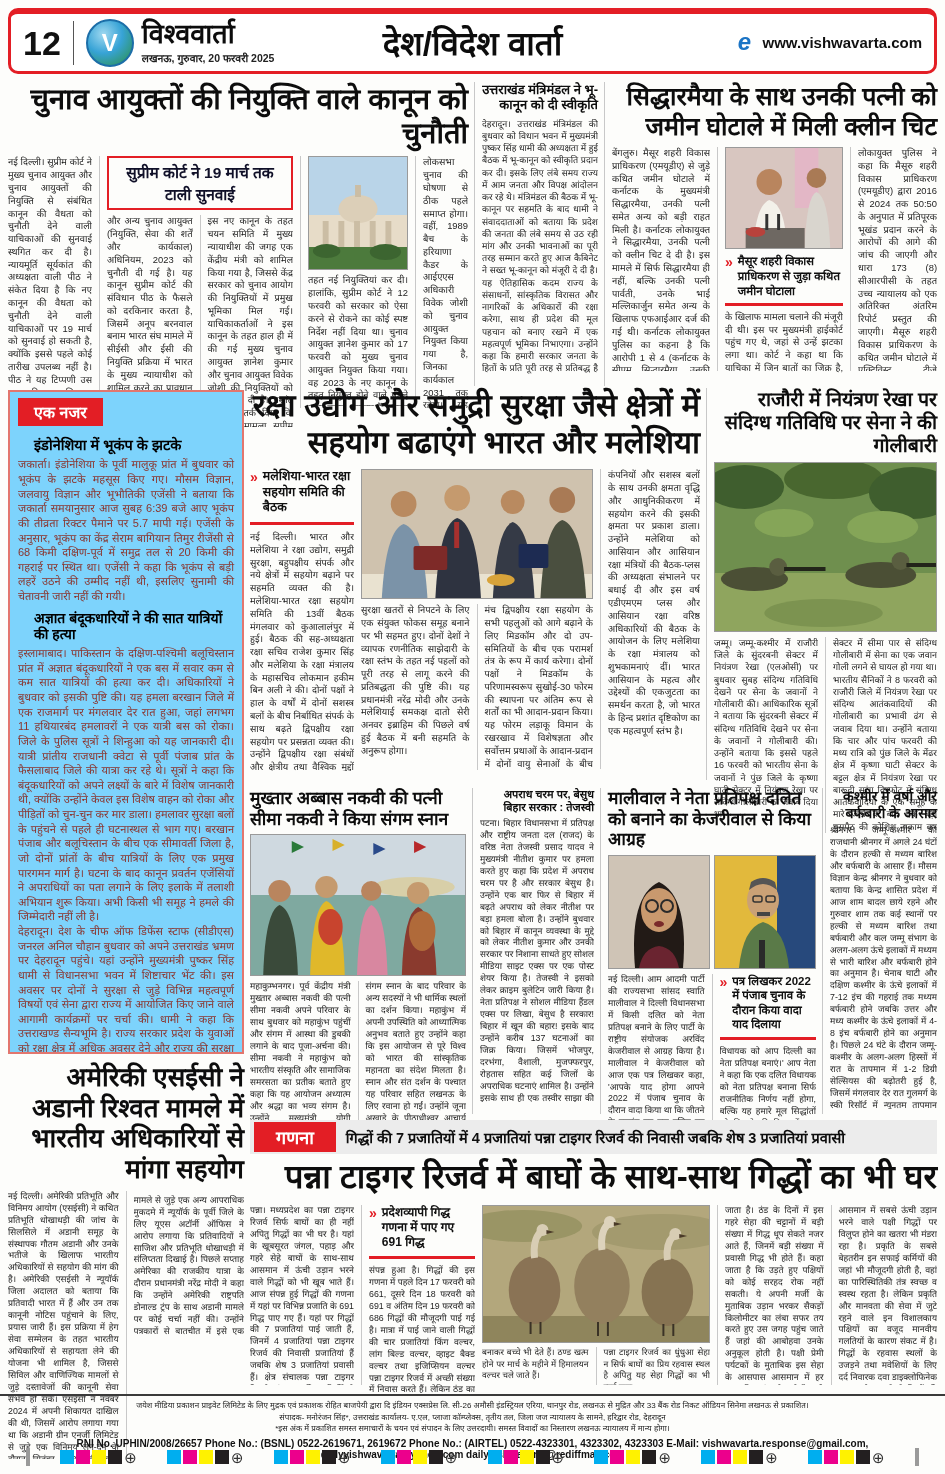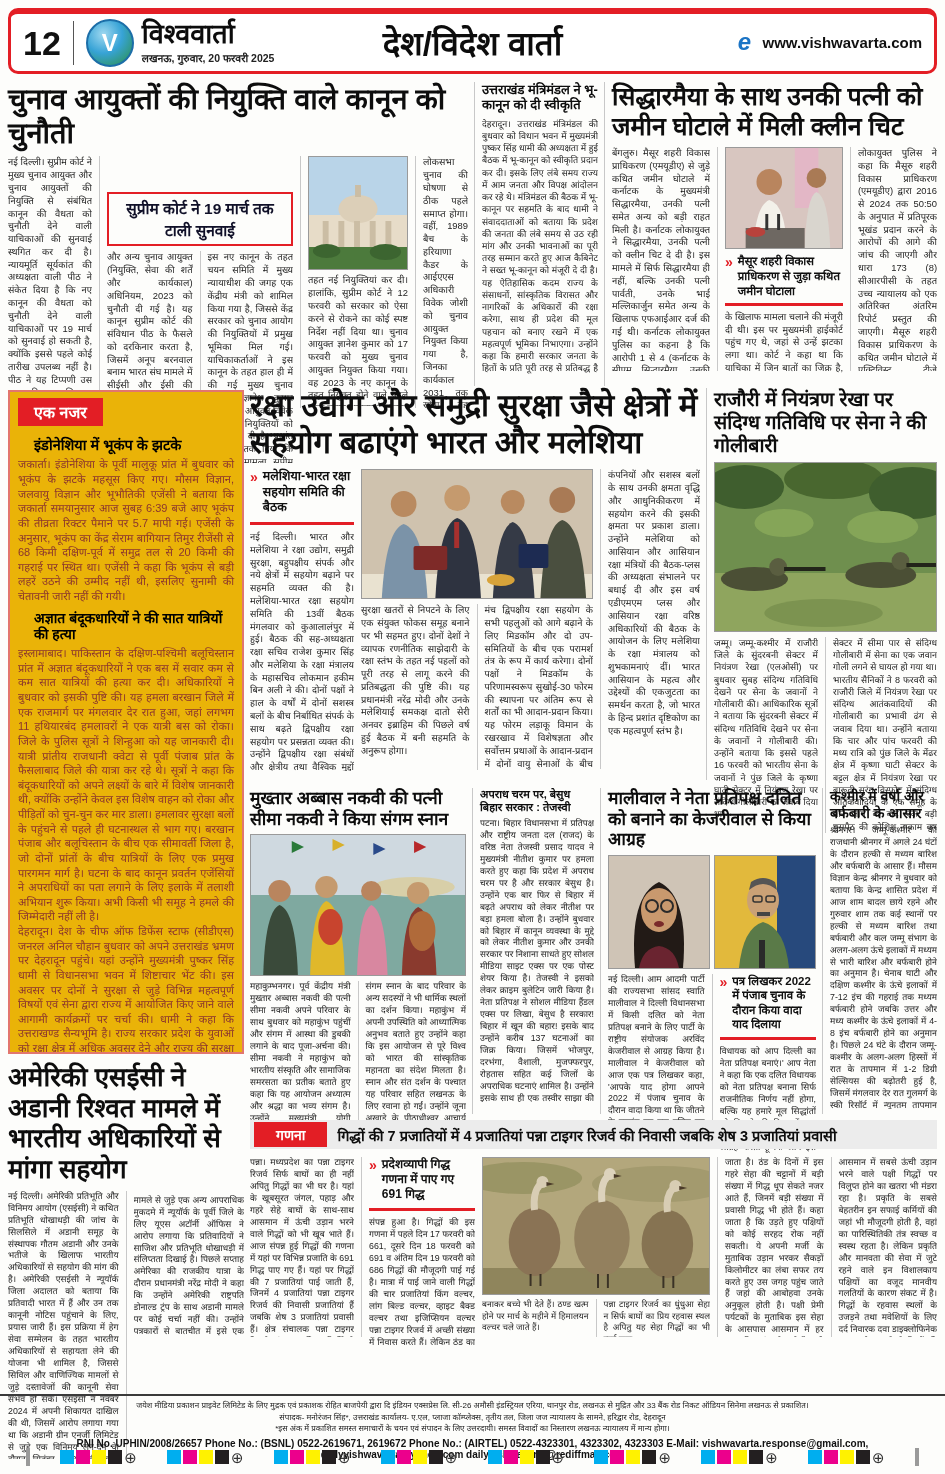--- a/index.html
+++ b/index.html
@@ -13,39 +13,39 @@
   .logo-blk{display:flex;align-items:center;gap:8px;}
   .globe{width:44px;height:44px;border-radius:50%;background:radial-gradient(circle at 35% 30%,#9fd8f0 0%,#37a3d6 45%,#2c8f3f 100%);
          display:flex;align-items:center;justify-content:center;color:#fff;font-weight:800;font-size:24px;border:2px solid #1c6ea8;}
   .paper-name{font-size:27px;font-weight:800;color:#0c0c0c;line-height:1;}
   .edition{font-size:10.5px;font-weight:700;color:#222;margin-top:3px;}
   .section-title{position:absolute;left:0;right:0;text-align:center;font-size:33px;font-weight:800;color:#0c0c0c;pointer-events:none;}
   .website{margin-left:auto;display:flex;align-items:center;gap:5px;z-index:2;}
   .e-icon{width:26px;height:26px;border-radius:50%;color:#1b74c5;font-weight:800;font-style:italic;font-size:24px;line-height:24px;text-align:center;}
   .site-url{font-size:15px;font-weight:700;color:#111;}
   
-  .hl{font-weight:800;color:#0d0d0d;text-align:left;line-height:1.18;}
+  .hl{font-weight:800;color:#0d0d0d;text-align:right;line-height:1.18;}
   .body-txt{font-size:9.4px;line-height:1.36;text-align:justify;color:#1d1d1d;overflow:hidden;}
   .cols{display:flex;gap:7px;height:100%;}
   .cols>*{flex:1;min-width:0;}
   .cols>*+*{border-left:1px solid #c8c8c8;padding-left:7px;}
   .photo{position:relative;overflow:hidden;border:1px solid #9a9a9a;background:#ddd;}
   .photo svg{display:block;width:100%;height:100%;}
-  .redbox{border:2px solid #e31e25;padding:3px 6px;font-weight:800;font-size:15.5px;text-align:center;color:#101028;margin-top:36px;}
+  .redbox{border:2px solid #e31e25;padding:3px 6px;font-weight:800;font-size:15.5px;text-align:center;color:#101028;}
   .kick{display:flex;gap:5px;font-weight:800;font-size:12.5px;color:#101010;line-height:1.25;text-align:left;}
   .kick .mk{color:#e31e25;font-size:14px;}
   .kick-wrap{border-bottom:3px solid #e31e25;padding-bottom:6px;margin-bottom:6px;}
   
-  .briefs{border:2px solid #e2766e;padding:6px 8px 4px 8px;overflow:hidden;background:#eab308;}
+  .briefs{border:2px solid #e2766e;padding:6px 8px 4px 8px;overflow:hidden;background:#7dd3fc;}
   .briefs-title{display:inline-block;background:#e31e25;color:#fff;font-weight:800;font-size:16px;padding:3px 16px;margin-bottom:5px;}
   .brief-h{font-weight:800;font-size:13px;color:#000;margin:6px 0 3px 16px;line-height:1.2;}
   .brief-b{font-size:11px;line-height:1.33;text-align:justify;color:#8a352e;}
   
   .gbar{background:#ececec;display:flex;align-items:center;gap:10px;padding:2px 4px;}
-  .glabel{background:#e31e25;color:#fff;font-weight:800;font-size:14px;padding:3px 22px;}
+  .glabel{background:#e31e25;color:#fff;font-weight:800;font-size:18px;padding:3px 22px;}
   .gkick{font-weight:800;font-size:14.5px;color:#0d0d0d;}
   
   .foot-line{font-size:8px;color:#222;text-align:center;line-height:1.45;}
   .foot-rni{font-size:10px;color:#111;text-align:center;font-weight:600;margin-top:3px;}
   .cbar{display:flex;justify-content:space-between;align-items:center;padding:0 26px;}
   .cgrp{display:flex;gap:2px;align-items:center;}
   .sw{width:14px;height:14px;display:inline-block;}
   .reg{font-size:15px;color:#333;line-height:1;}
   .endbar{width:4px;height:18px;background:#9a9a9a;}
   .caption-txt{font-weight:700;font-size:11.5px;color:#101010;line-height:1.3;text-align:left;}
@@ -311,20 +311,21 @@
         <div class="body-txt" style="height:142px;margin-top:4px;font-size:8.8px;">मामले से जुड़े एक अन्य आपराधिक मुकदमे में न्यूयॉर्क के पूर्वी जिले के लिए यूएस अटॉर्नी ऑफिस ने आरोप लगाया कि प्रतिवादियों ने साजिश और प्रतिभूति धोखाधड़ी में संलिप्तता दिखाई है। पिछले सप्ताह अमेरिका की राजकीय यात्रा के दौरान प्रधानमंत्री नरेंद्र मोदी ने कहा कि उन्होंने अमेरिकी राष्ट्रपति डोनाल्ड ट्रंप के साथ अडानी मामले पर कोई चर्चा नहीं की। उन्होंने पत्रकारों से बातचीत में इसे एक 'निजी मामला' करार देते हुए कहा कि इस तरह के मुद्दों पर शीर्ष नेताओं के बीच बातचीत नहीं होती। इससे पहले अडानी समूह ने इन आरोपों को निराधार बताया और कहा था कि वह सभी संभावित कानूनी विकल्पों का उपयोग करेगा।</div>
       </div>
     </div>
   </div>
 
   <div class="abs" style="left:250px;top:1120px;width:687px;height:272px;">
     <div class="gbar">
       <span class="glabel">गणना</span>
       <span class="gkick">गिद्धों की 7 प्रजातियों में 4 प्रजातियां पन्ना टाइगर रिजर्व की निवासी जबकि शेष 3 प्रजातियां प्रवासी</span>
     </div>
+    <div class="hl" style="font-size:33px;margin-top:4px;">पन्ना टाइगर रिजर्व में बाघों के साथ-साथ गिद्धों का भी घर</div>
     <div style="display:flex;gap:7px;height:180px;margin-top:8px;">
       <div class="body-txt" style="flex:0 0 104px;font-size:8.8px;">पन्ना। मध्यप्रदेश का पन्ना टाइगर रिजर्व सिर्फ बाघों का ही नहीं अपितु गिद्धों का भी घर है। यहां के खूबसूरत जंगल, पहाड़ और गहरे सेहे बाघों के साथ-साथ आसमान में ऊंची उड़ान भरने वाले गिद्धों को भी खूब भाते हैं। आज संपन्न हुई गिद्धों की गणना में यहां पर विभिन्न प्रजाति के 691 गिद्ध पाए गए हैं। यहां पर गिद्धों की 7 प्रजातियां पाई जाती हैं, जिनमें 4 प्रजातियां पन्ना टाइगर रिजर्व की निवासी प्रजातियां हैं जबकि शेष 3 प्रजातियां प्रवासी हैं। क्षेत्र संचालक पन्ना टाइगर रिजर्व अंजना सुचिता तिर्की ने बताया कि प्रदेश व्यापी गिद्ध गणना 2025 अंतर्गत पन्ना टाइगर रिजर्व में 17 से 19 फरवरी तक तीन दिवसीय गिद्ध गणना का कार्य</div>
       <div style="flex:0 0 106px;border-left:1px solid #c8c8c8;padding-left:7px;min-width:0;">
         <div class="kick-wrap">
           <div class="kick" style="font-size:12px;">
             <span class="mk">»</span>
             <span>प्रदेशव्यापी गिद्ध गणना में पाए गए 691 गिद्ध</span>
           </div>
         </div>
         <div class="body-txt" style="height:128px;font-size:8.8px;">संपन्न हुआ है। गिद्धों की इस गणना में पहले दिन 17 फरवरी को 661, दूसरे दिन 18 फरवरी को 691 व अंतिम दिन 19 फरवरी को 686 गिद्धों की मौजूदगी पाई गई है। मात्रा में पाई जाने वाली गिद्धों की चार प्रजातियां किंग वल्चर, लांग बिल्ड वल्चर, व्हाइट बैक्ड वल्चर तथा इजिप्सियन वल्चर पन्ना टाइगर रिजर्व में अच्छी संख्या में निवास करते हैं। लेकिन ठंड का मौसम आने पर गिद्धों की तीन प्रजातियां यहां प्रवास के लिए आती हैं। ये प्रवासी हिमालयन वल्चर पूरे ठण्ड के दिनों में यहां रूकते हैं और घोसला</div>

